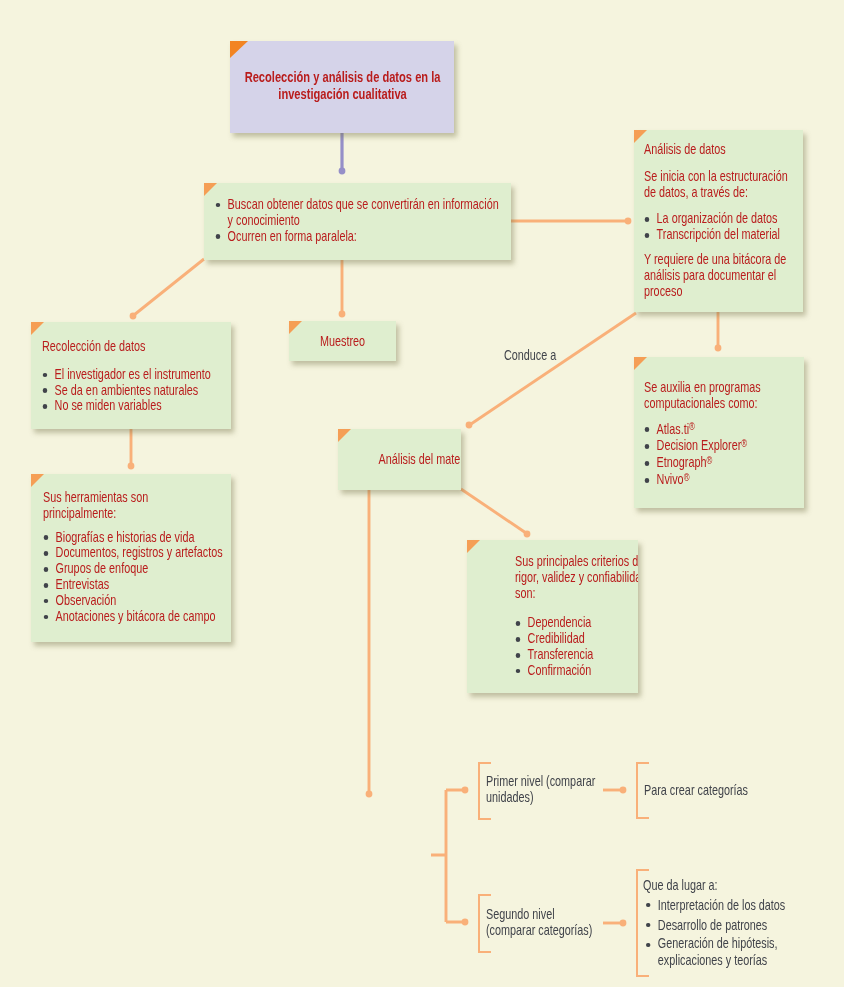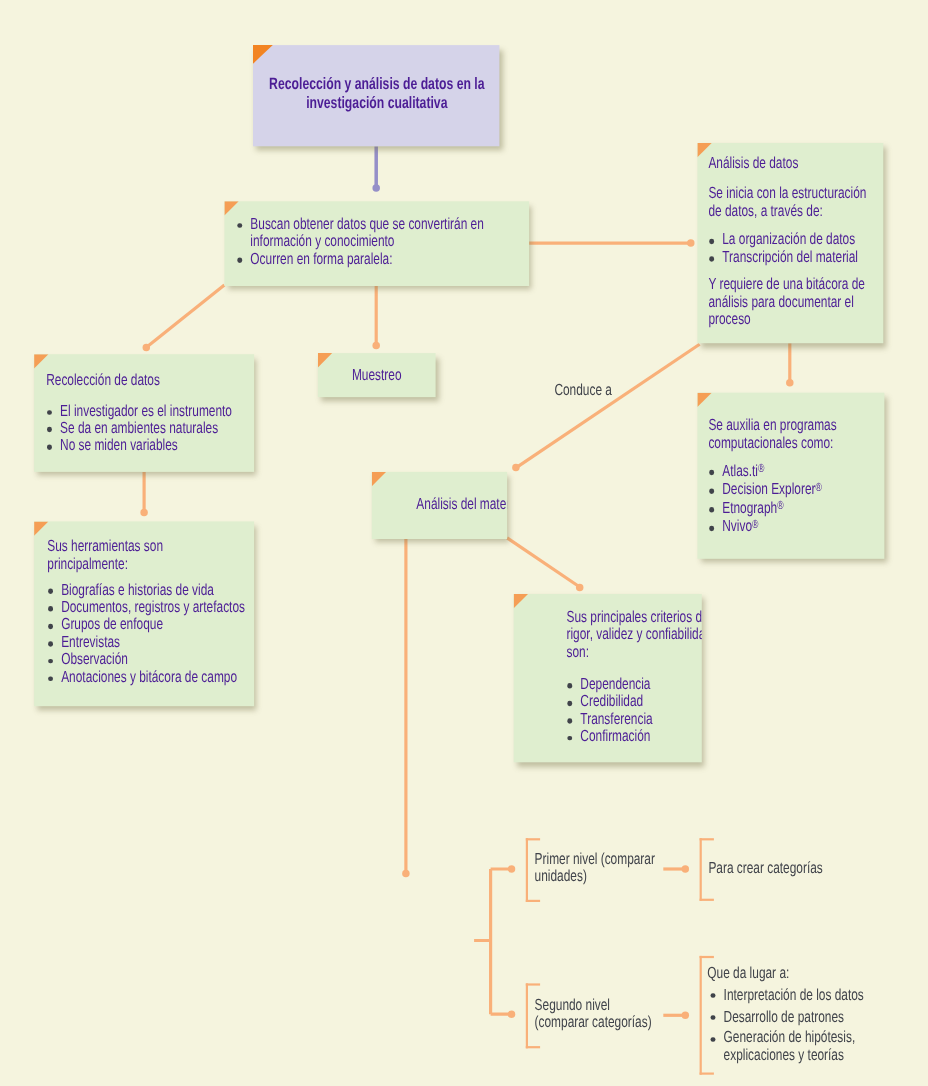--- a/index.html
+++ b/index.html
@@ -12,21 +12,21 @@
     position:relative;
     -webkit-font-smoothing:antialiased;
   }
   #stage{position:absolute;left:0;top:0;width:844px;height:987px;}
 
   svg.links{position:absolute;left:0;top:0;width:844px;height:987px;}
 
   .node{
     position:absolute;box-sizing:border-box;
     background:#dfeecf;
-    color:#4c1d95;
+    color:#b91c1c;
     box-shadow:3px 4px 5px rgba(118,116,76,.42);
     overflow:hidden;
   }
   .node.purple{background:#d5d3e9;}
   .corner{position:absolute;left:0;top:0;width:0;height:0;
      border-style:solid;border-color:#f59e55 transparent transparent transparent;
      border-width:13.5px 13.5px 0 0;}
   .node.purple .corner{border-top-color:#f28422;border-width:17.5px 18px 0 0;}
 
   .body{position:absolute;left:0;top:0;width:100%;height:100%;box-sizing:border-box;}
@@ -106,21 +106,21 @@
 
 <div class="node purple" style="left:230px;top:41px;width:224px;height:92px;">
   <span class="corner"></span>
   <div class="body" style="padding:27px 0 0 14px;">
     <div class="cond">
       <div class="title" style="width:266px;">Recolección y análisis de datos en la investigación cualitativa</div>
     </div>
   </div>
 </div>
 
-<div class="node" style="left:204px;top:183px;width:277px;height:77px;">
+<div class="node" style="left:204px;top:183px;width:307px;height:77px;">
   <span class="corner"></span>
   <div class="body" style="padding:14px 6px 0 11px;">
     <div class="cond">
       <ul>
         <li>Buscan obtener datos que se convertirán en información y conocimiento</li>
         <li>Ocurren en forma paralela:</li>
       </ul>
     </div>
   </div>
 </div>

